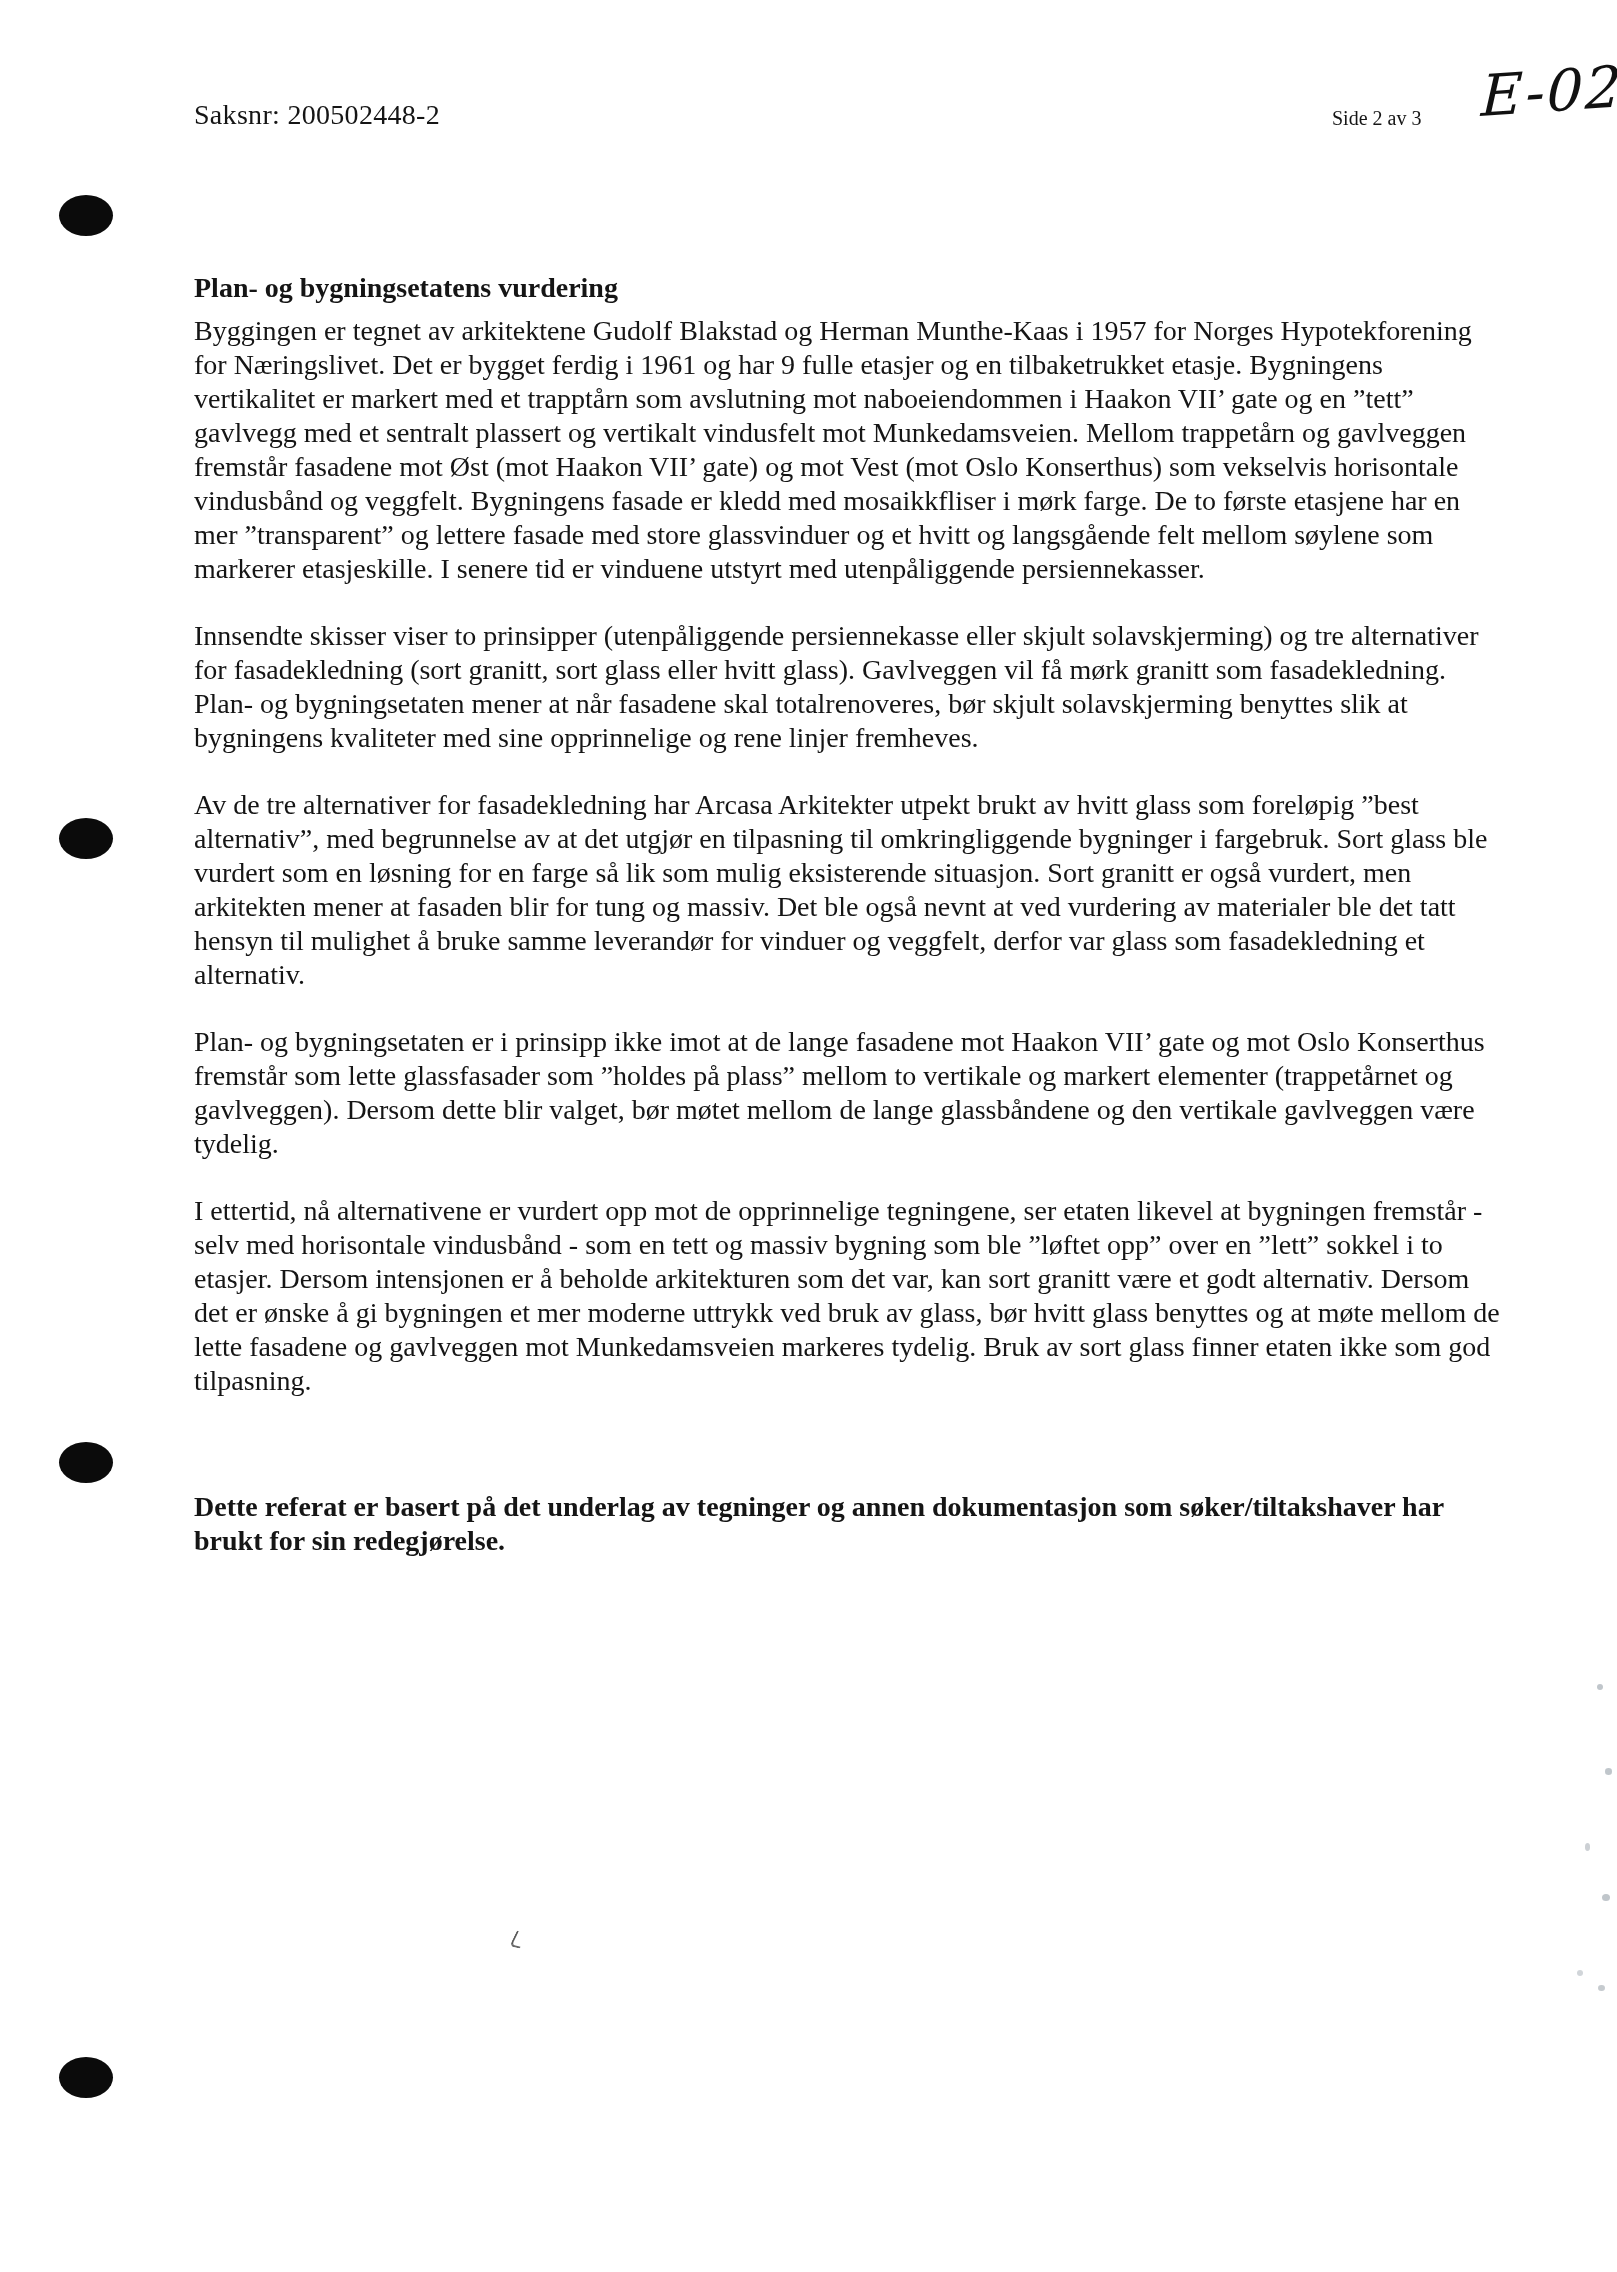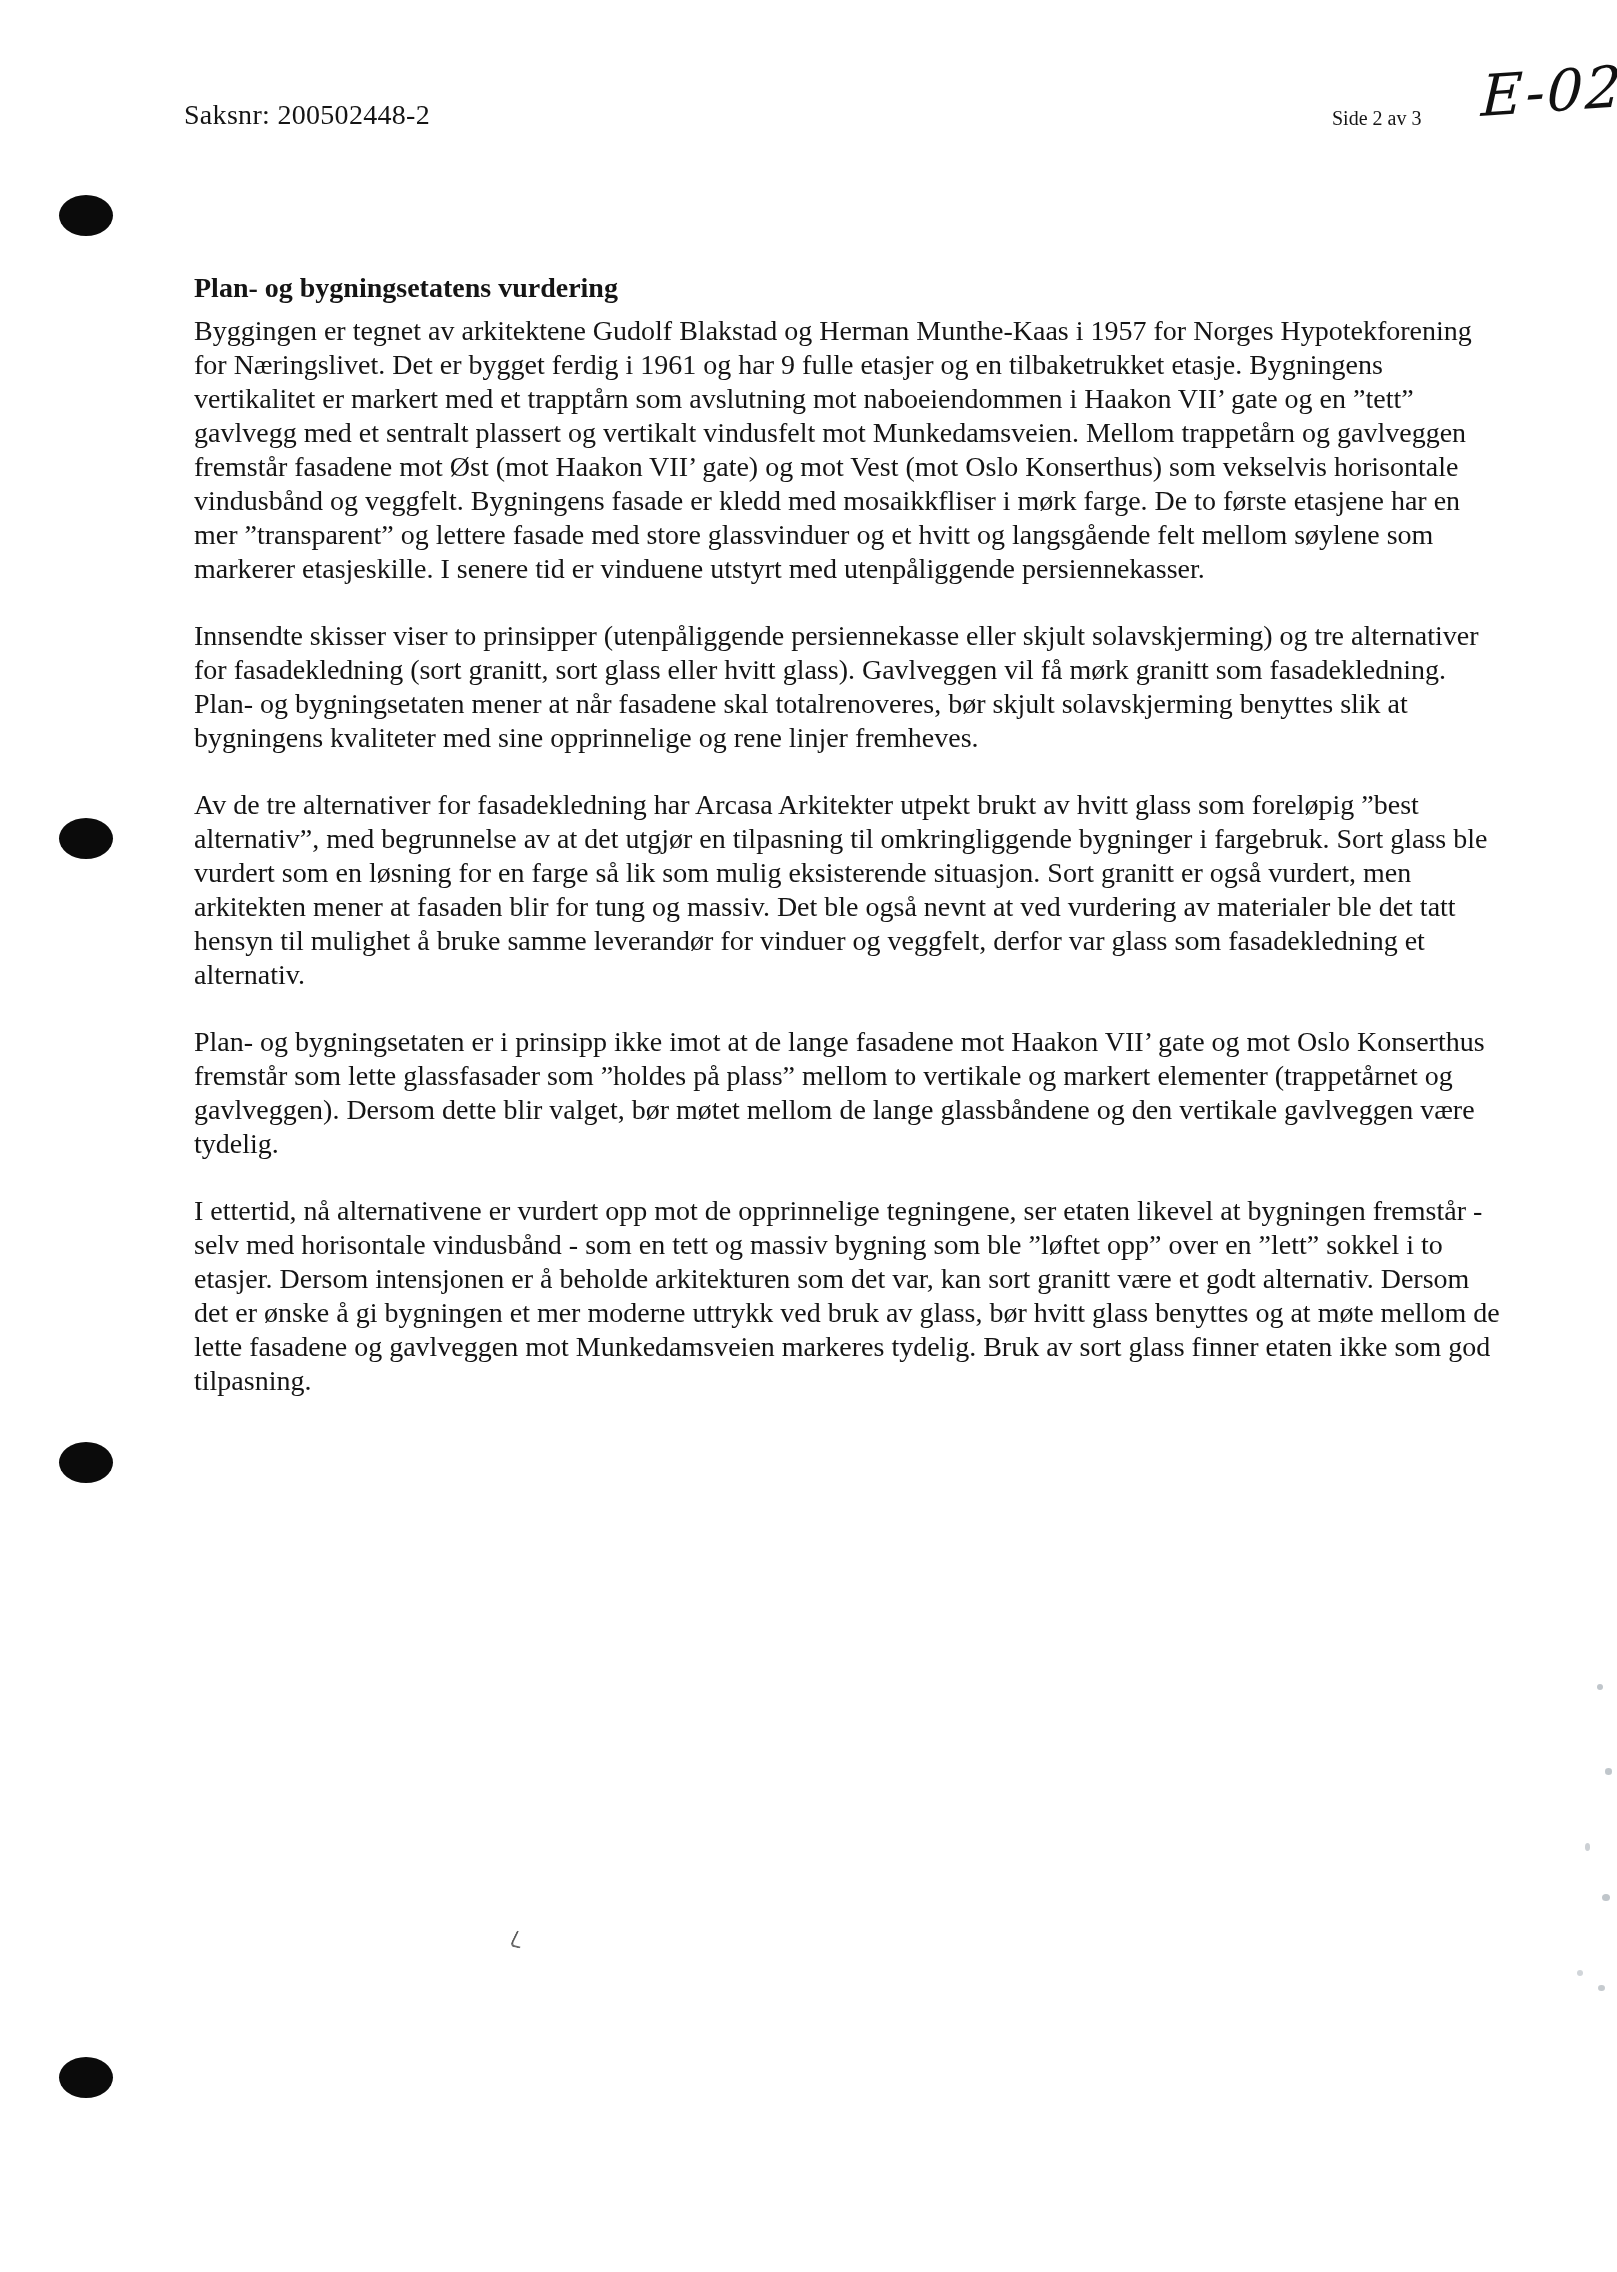--- a/index.html
+++ b/index.html
@@ -24,21 +24,21 @@
     border-radius: 50%;
   }
   .hole-1 { top: 195px; }
   .hole-2 { top: 818px; }
   .hole-3 { top: 1442px; }
   .hole-4 { top: 2057px; }
 
   
   .saksnr {
     position: absolute;
-    left: 184px;
+    left: 194px;
     top: 99px;
     font-size: 28px;
     letter-spacing: 0.3px;
     white-space: nowrap;
   }
   .page-num {
     position: absolute;
     left: 1332px;
     top: 107px;
     font-size: 20px;
@@ -133,20 +133,21 @@
 
     <p>Innsendte skisser viser to prinsipper (utenpåliggende persiennekasse eller skjult solavskjerming) og tre alternativer for fasadekledning (sort granitt, sort glass eller hvitt glass). Gavlveggen vil få mørk granitt som fasadekledning. Plan- og bygningsetaten mener at når fasadene skal totalrenoveres, bør skjult solavskjerming benyttes slik at bygningens kvaliteter med sine opprinnelige og rene linjer fremheves.</p>
 
     <p>Av de tre alternativer for fasadekledning har Arcasa Arkitekter utpekt brukt av hvitt glass som foreløpig ”best alternativ”, med begrunnelse av at det utgjør en tilpasning til omkringliggende bygninger i fargebruk. Sort glass ble vurdert som en løsning for en farge så lik som mulig eksisterende situasjon. Sort granitt er også vurdert, men arkitekten mener at fasaden blir for tung og massiv. Det ble også nevnt at ved vurdering av materialer ble det tatt hensyn til mulighet å bruke samme leverandør for vinduer og veggfelt, derfor var glass som fasadekledning et alternativ.</p>
 
     <p>Plan- og bygningsetaten er i prinsipp ikke imot at de lange fasadene mot Haakon VII’ gate og mot Oslo Konserthus fremstår som lette glassfasader som ”holdes på plass” mellom to vertikale og markert elementer (trappetårnet og gavlveggen). Dersom dette blir valget, bør møtet mellom de lange glassbåndene og den vertikale gavlveggen være tydelig.</p>
 
     <p>I ettertid, nå alternativene er vurdert opp mot de opprinnelige tegningene, ser etaten likevel at bygningen fremstår - selv med horisontale vindusbånd - som en tett og massiv bygning som ble ”løftet opp” over en ”lett” sokkel i to etasjer. Dersom intensjonen er å beholde arkitekturen som det var, kan sort granitt være et godt alternativ. Dersom det er ønske å gi bygningen et mer moderne uttrykk ved bruk av glass, bør hvitt glass benyttes og at møte mellom de lette fasadene og gavlveggen mot Munkedamsveien markeres tydelig. Bruk av sort glass finner etaten ikke som god tilpasning.</p>
 
 
+    <p class="closing-note">Dette referat er basert på det underlag av tegninger og annen dokumentasjon som søker/tiltakshaver har brukt for sin redegjørelse.</p>
 
   </main>
 
   <div class="ink-mark"></div>
 
   <div class="speck s1"></div>
   <div class="speck s2"></div>
   <div class="speck s3"></div>
   <div class="speck s4"></div>
   <div class="speck s5"></div>

